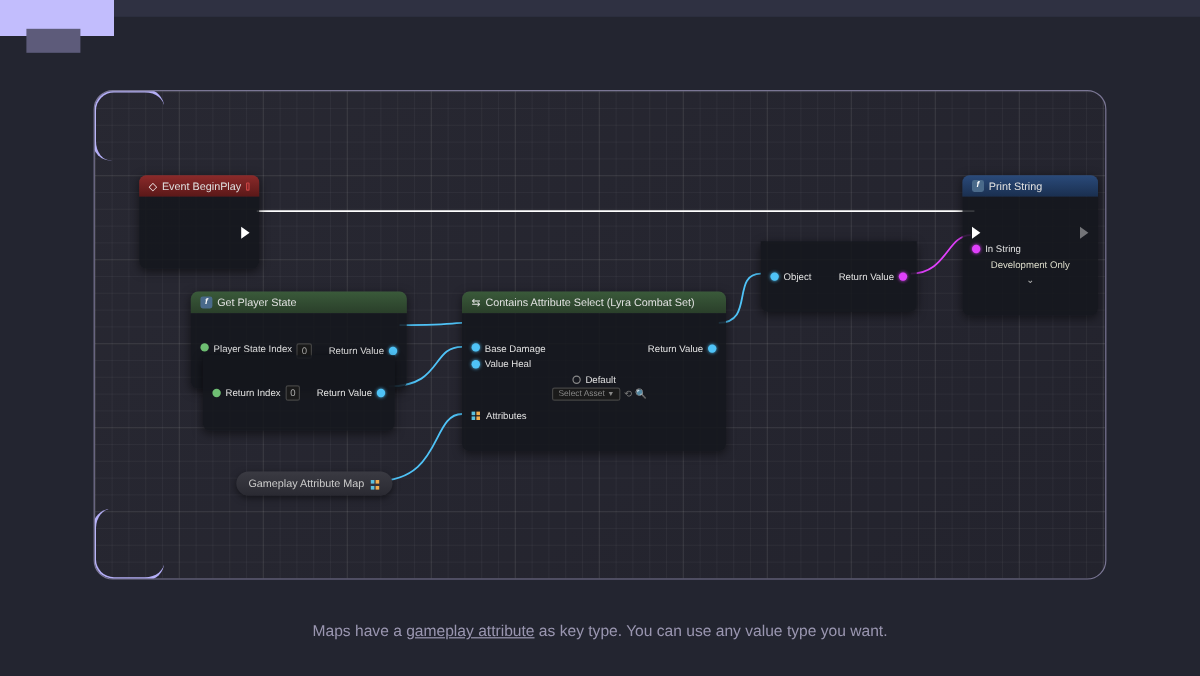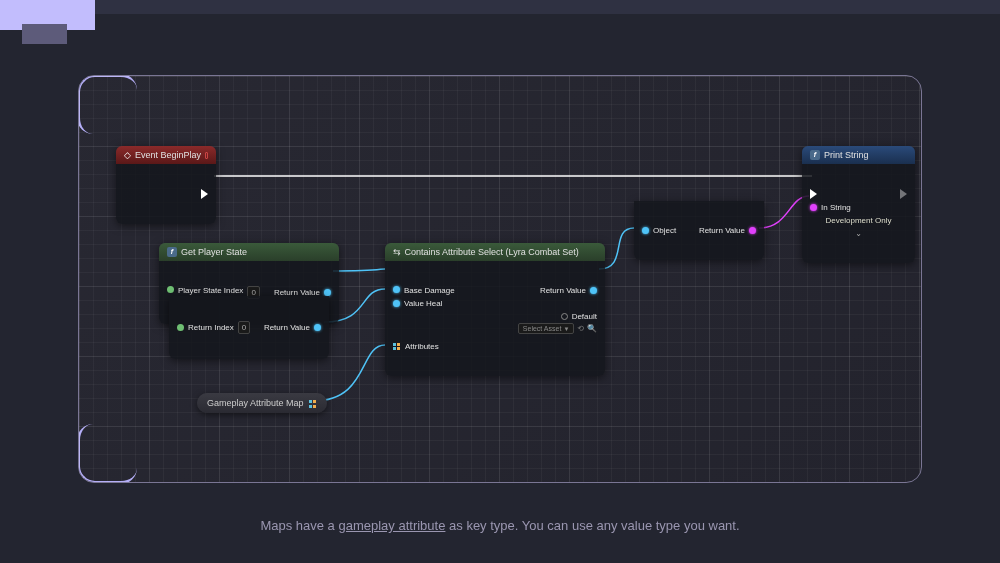--- a/index.html
+++ b/index.html
@@ -124,21 +124,21 @@
         </div>
         <div style="display:flex;align-items:center;gap:4px">
           <span>Return Value</span>
           <span class="pin pin-blue"></span>
         </div>
       </div>
       <div class="node-row">
         <span class="pin pin-blue"></span>
         <span>Value Heal</span>
       </div>
-      <div class="node-row" style="flex-direction:column;align-items:flex-end;gap:2px">
+      <div class="node-row" style="flex-direction:column;align-items:center;gap:2px">
         <div style="display:flex;align-items:center;gap:4px">
           <span class="pin pin-hollow"></span>
           <span>Default</span>
         </div>
         <div style="display:flex;align-items:center;gap:3px;margin-left:10px">
           <span class="select-box">
             <span>Select Asset</span>
             <span class="select-arrow">▼</span>
           </span>
           <span style="font-size:8px;color:#777">⟲</span>

